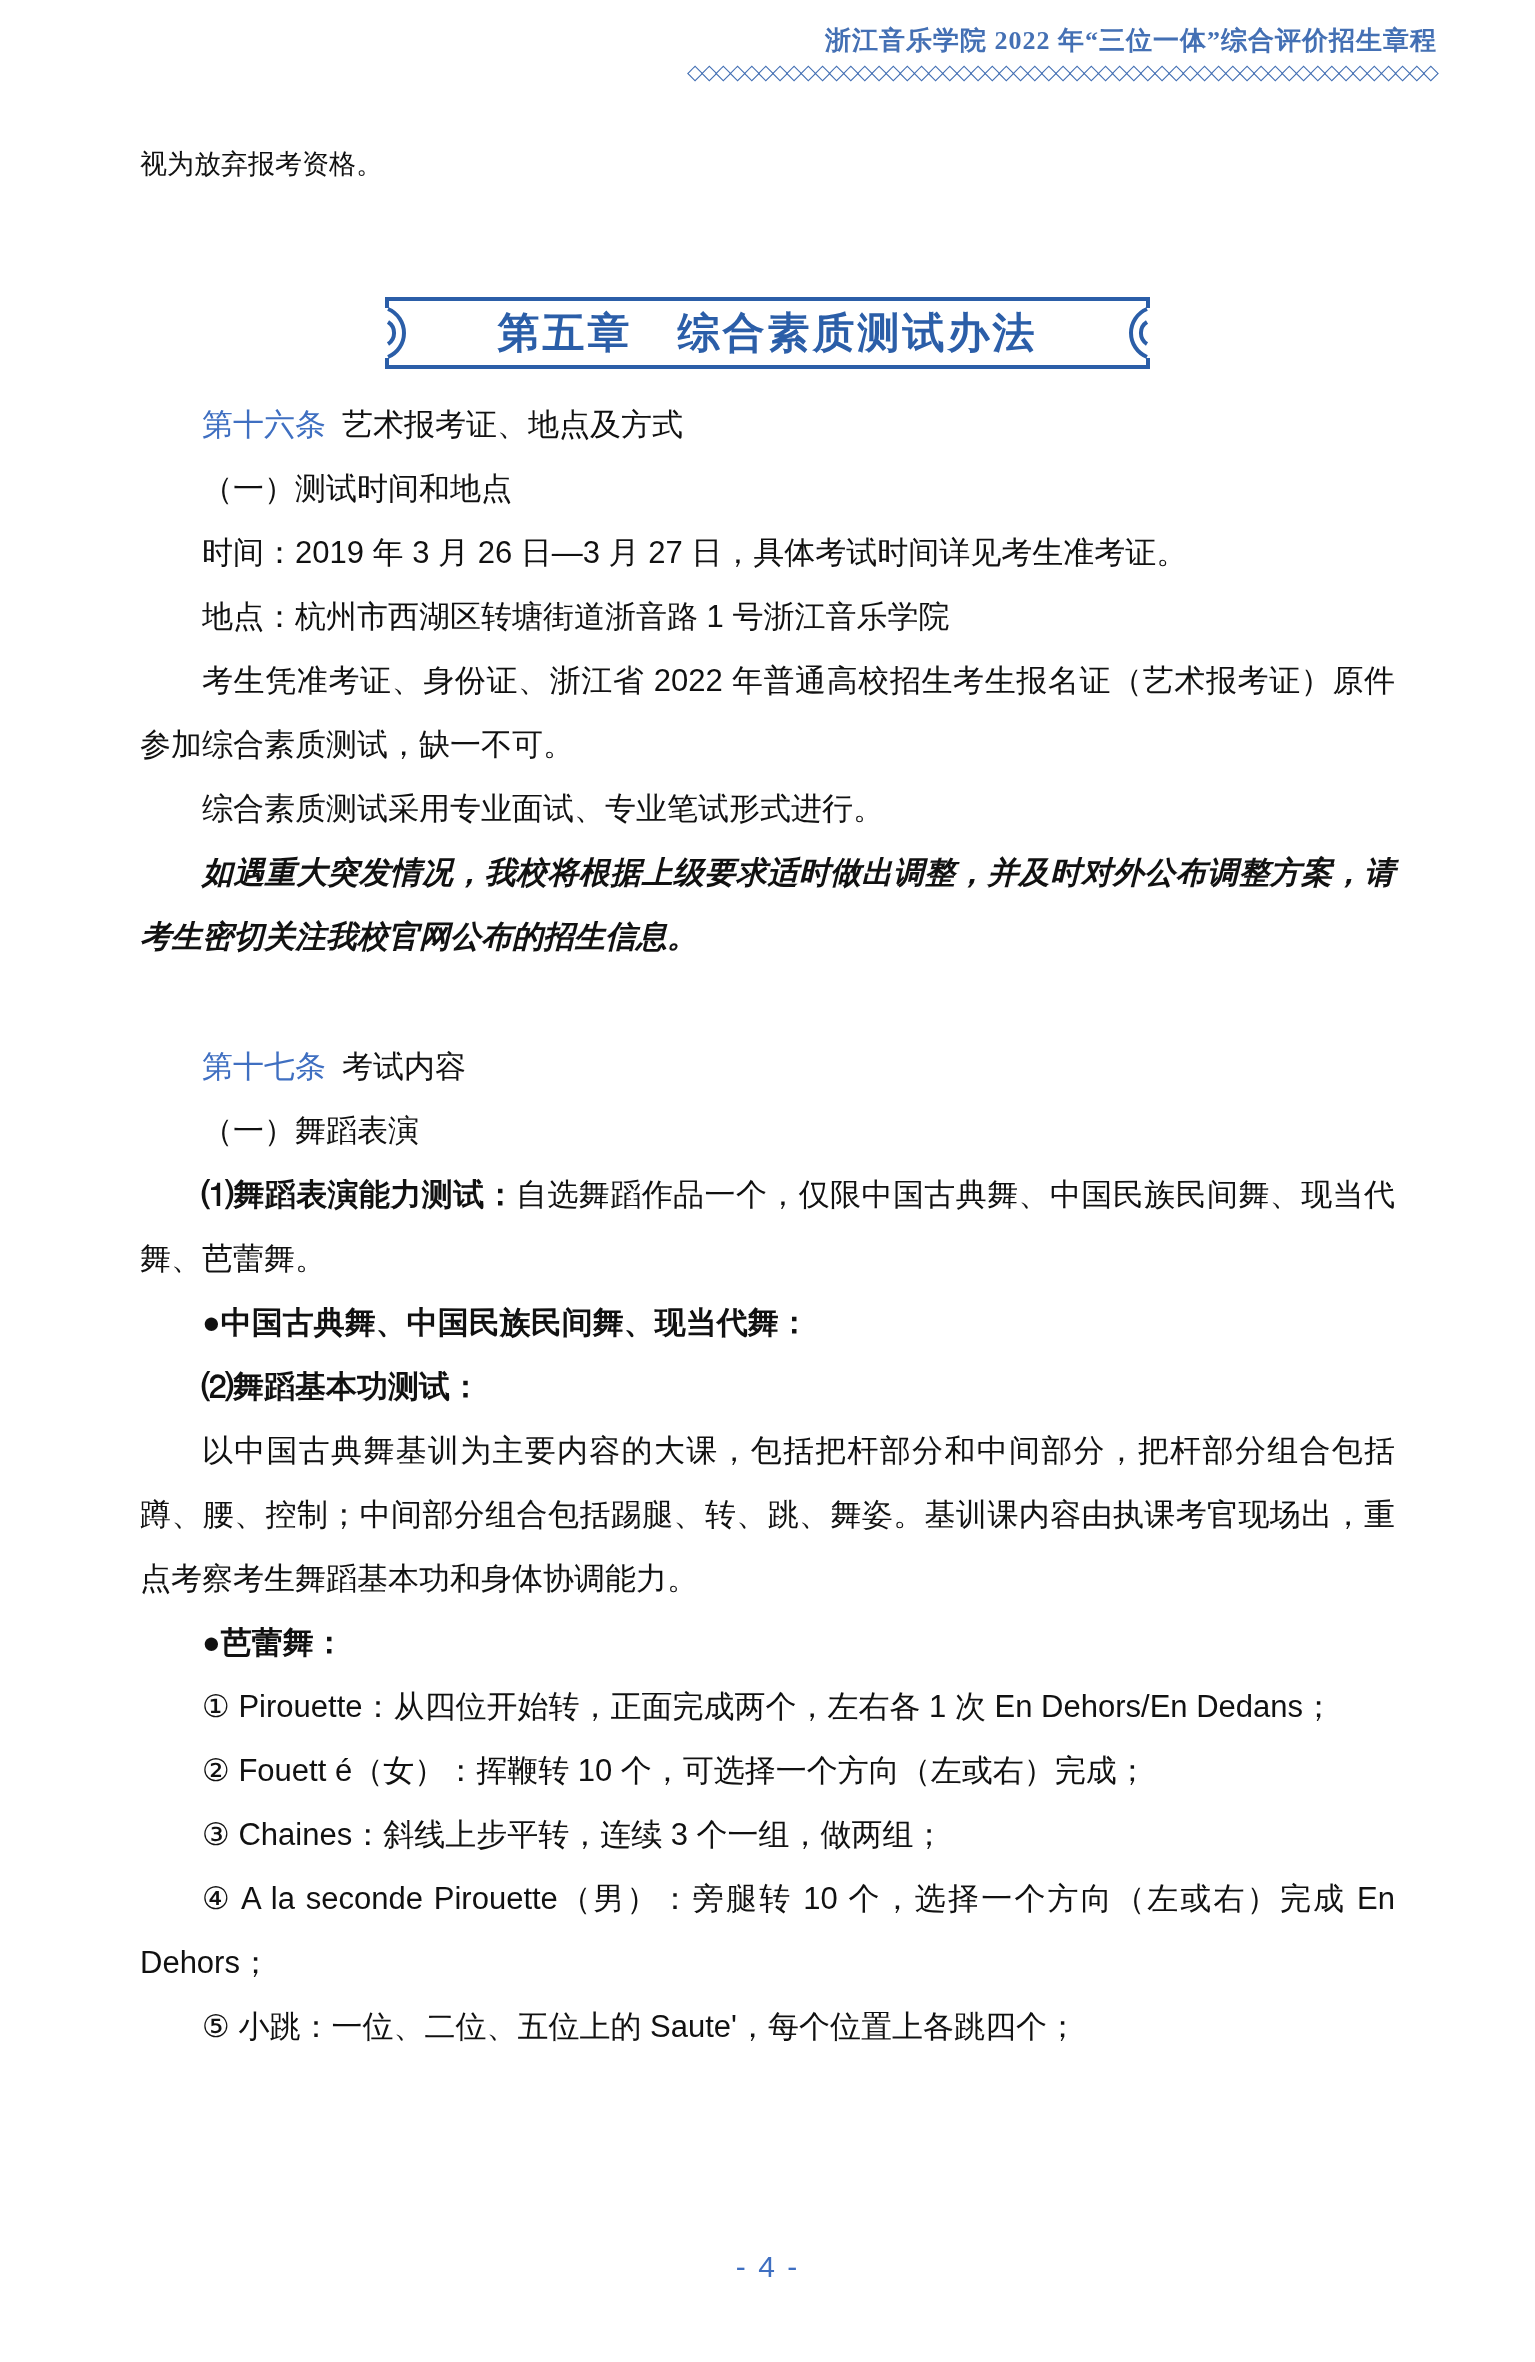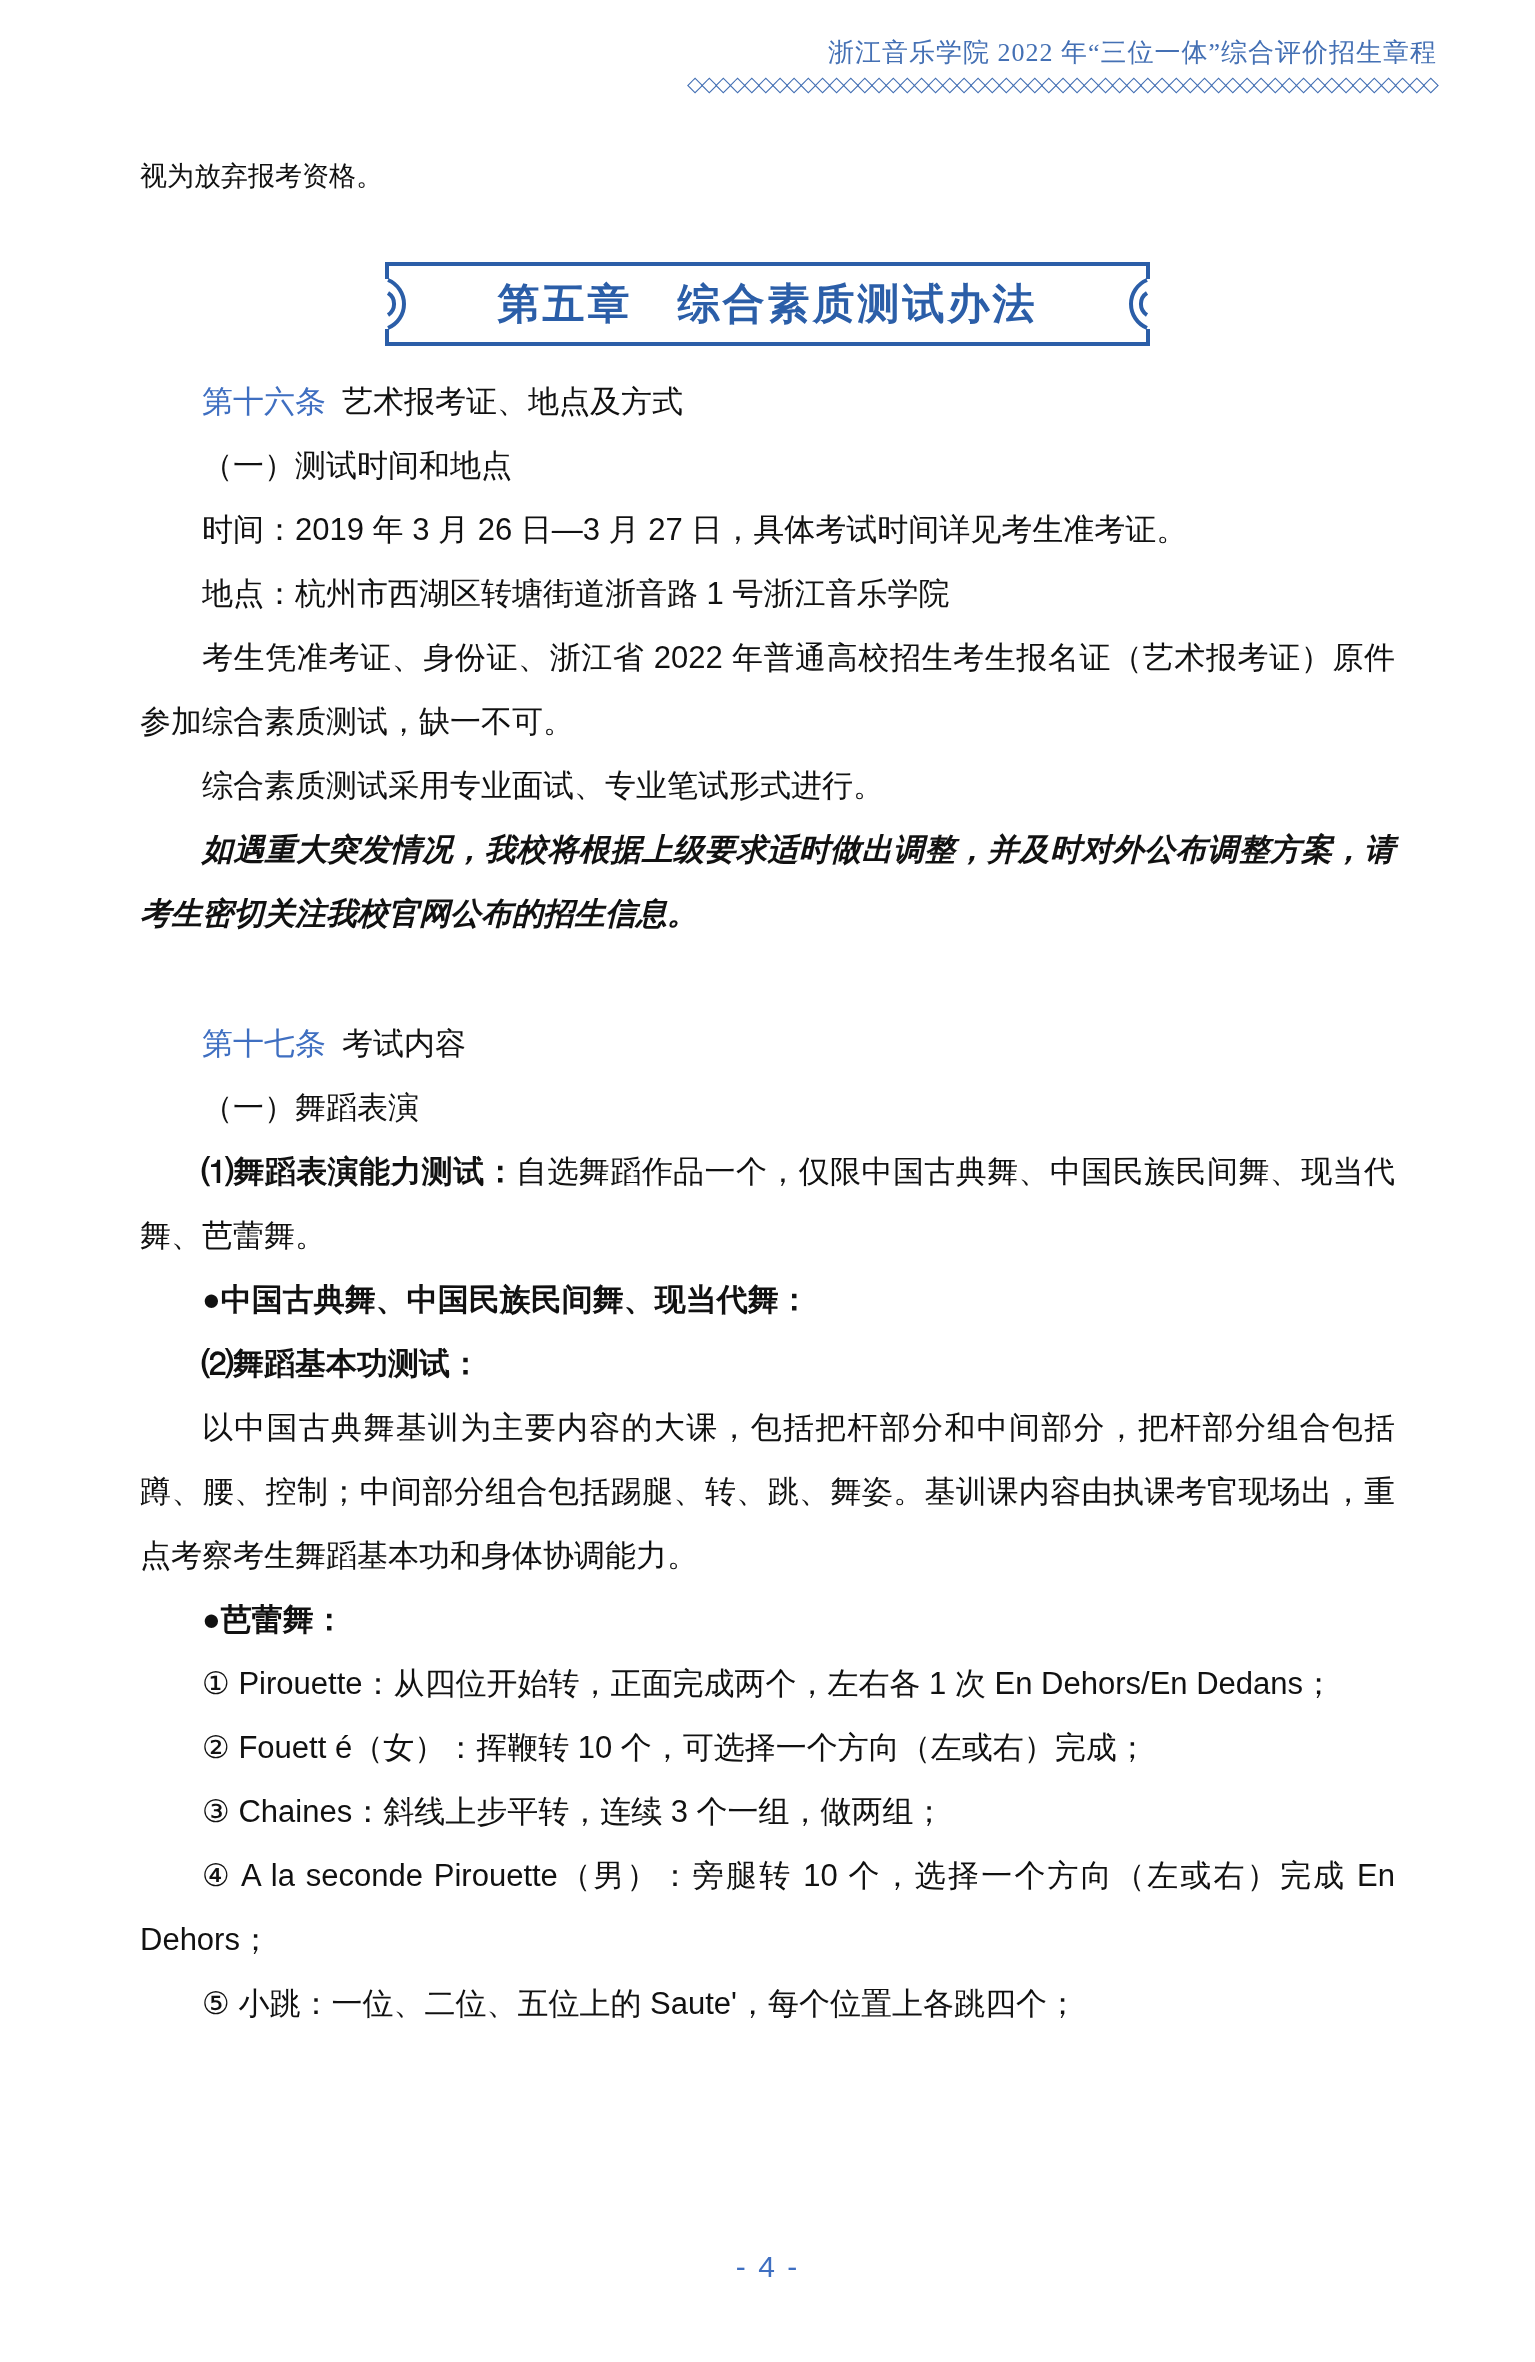--- a/index.html
+++ b/index.html
@@ -6,41 +6,41 @@
   .page {
     position: relative;
     width: 1535px;
     height: 2362px;
     background: #ffffff;
     overflow: hidden;
     font-family: "Liberation Sans", "DejaVu Sans", sans-serif;
     color: #111111;
   }
   
-  .header { padding: 36px 98px 0 0; text-align: right; }
+  .header { padding: 24px 98px 0 0; text-align: right; font-weight: bold; }
   .header-title {
     font-family: "Liberation Serif", "DejaVu Serif", serif;
     font-size: 26px; line-height: 34px;
     color: #4470b4; letter-spacing: 1px;
   }
   .header-ornament {
     font-size: 21px; line-height: 28px;
     color: #4470b4; letter-spacing: -2px;
     white-space: nowrap;
   }
   
   .lead-para {
     margin: 46px 140px 0 140px;
     font-size: 27px; line-height: 64px;
   }
   
   .chapter-box {
     position: relative;
-    width: 765px; height: 84px;
-    margin: 54px auto 0 auto;
+    width: 765px; height: 72px;
+    margin: 101px auto 0 auto;
     border: 4px solid #2b5ea8;
     box-sizing: border-box;
     display: flex; align-items: center; justify-content: center;
   }
   .chapter-title {
     font-family: "Liberation Serif", "DejaVu Serif", serif;
     font-weight: 700; font-size: 42px;
     color: #2b5ea8; letter-spacing: 3px;
     white-space: nowrap;
   }

